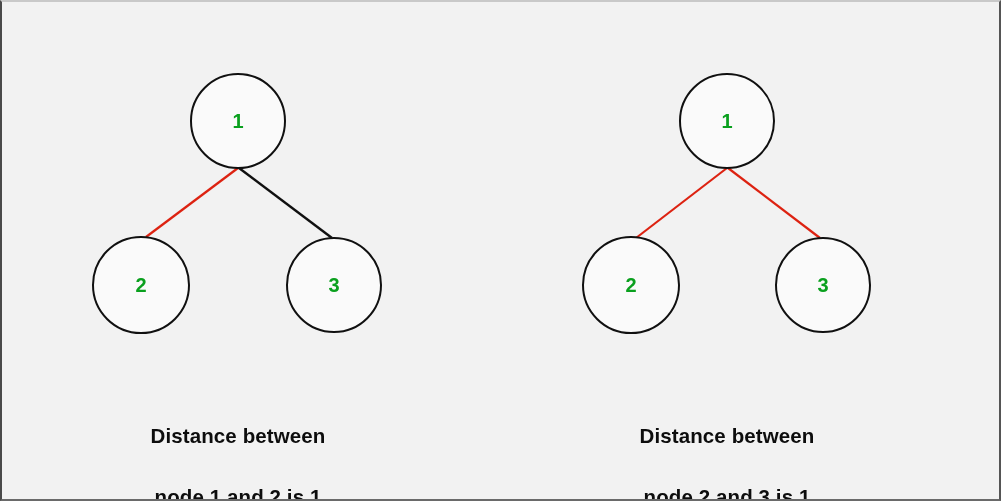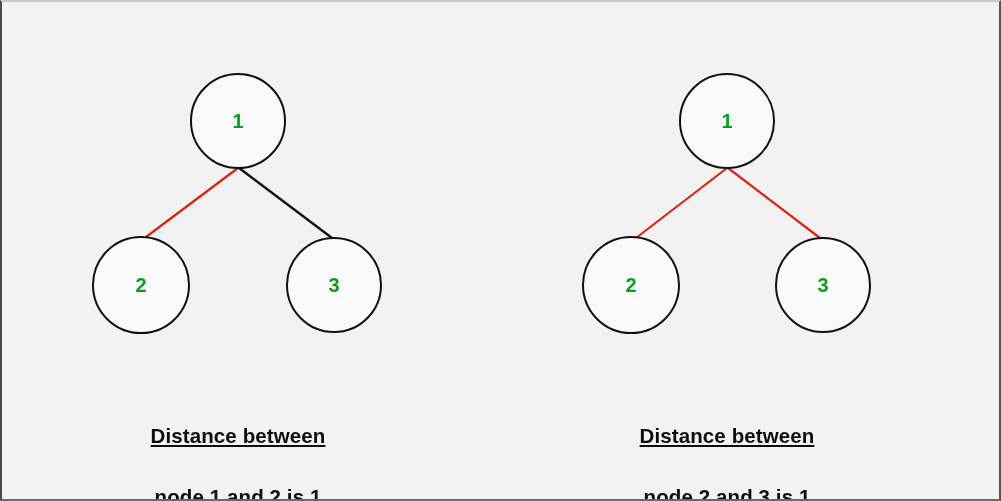--- a/index.html
+++ b/index.html
@@ -51,21 +51,21 @@
     position: absolute;
     text-align: center;
     font-family: "Liberation Sans", sans-serif;
     font-weight: bold;
     font-size: 20.5px;
     color: #0d0d0d;
     line-height: 1.48;
     letter-spacing: 0.1px;
     white-space: pre-line;
   }
-  .caption-line { display: block; text-decoration: underline; }
+  .caption-line { display: block; }
 </style>
 </head>
 <body>
 
 <div id="canvas" style="background: rgb(242, 242, 242);">
 
   <svg id="edges-layer" width="1001" height="501" viewBox="0 0 1001 501" xmlns="http://www.w3.org/2000/svg">
 
     <line x1="236" y1="166" x2="144" y2="235" stroke="#dd2211" stroke-width="2.2"></line>
     <line x1="237" y1="166" x2="330" y2="236" stroke="#101010" stroke-width="2.4"></line>

